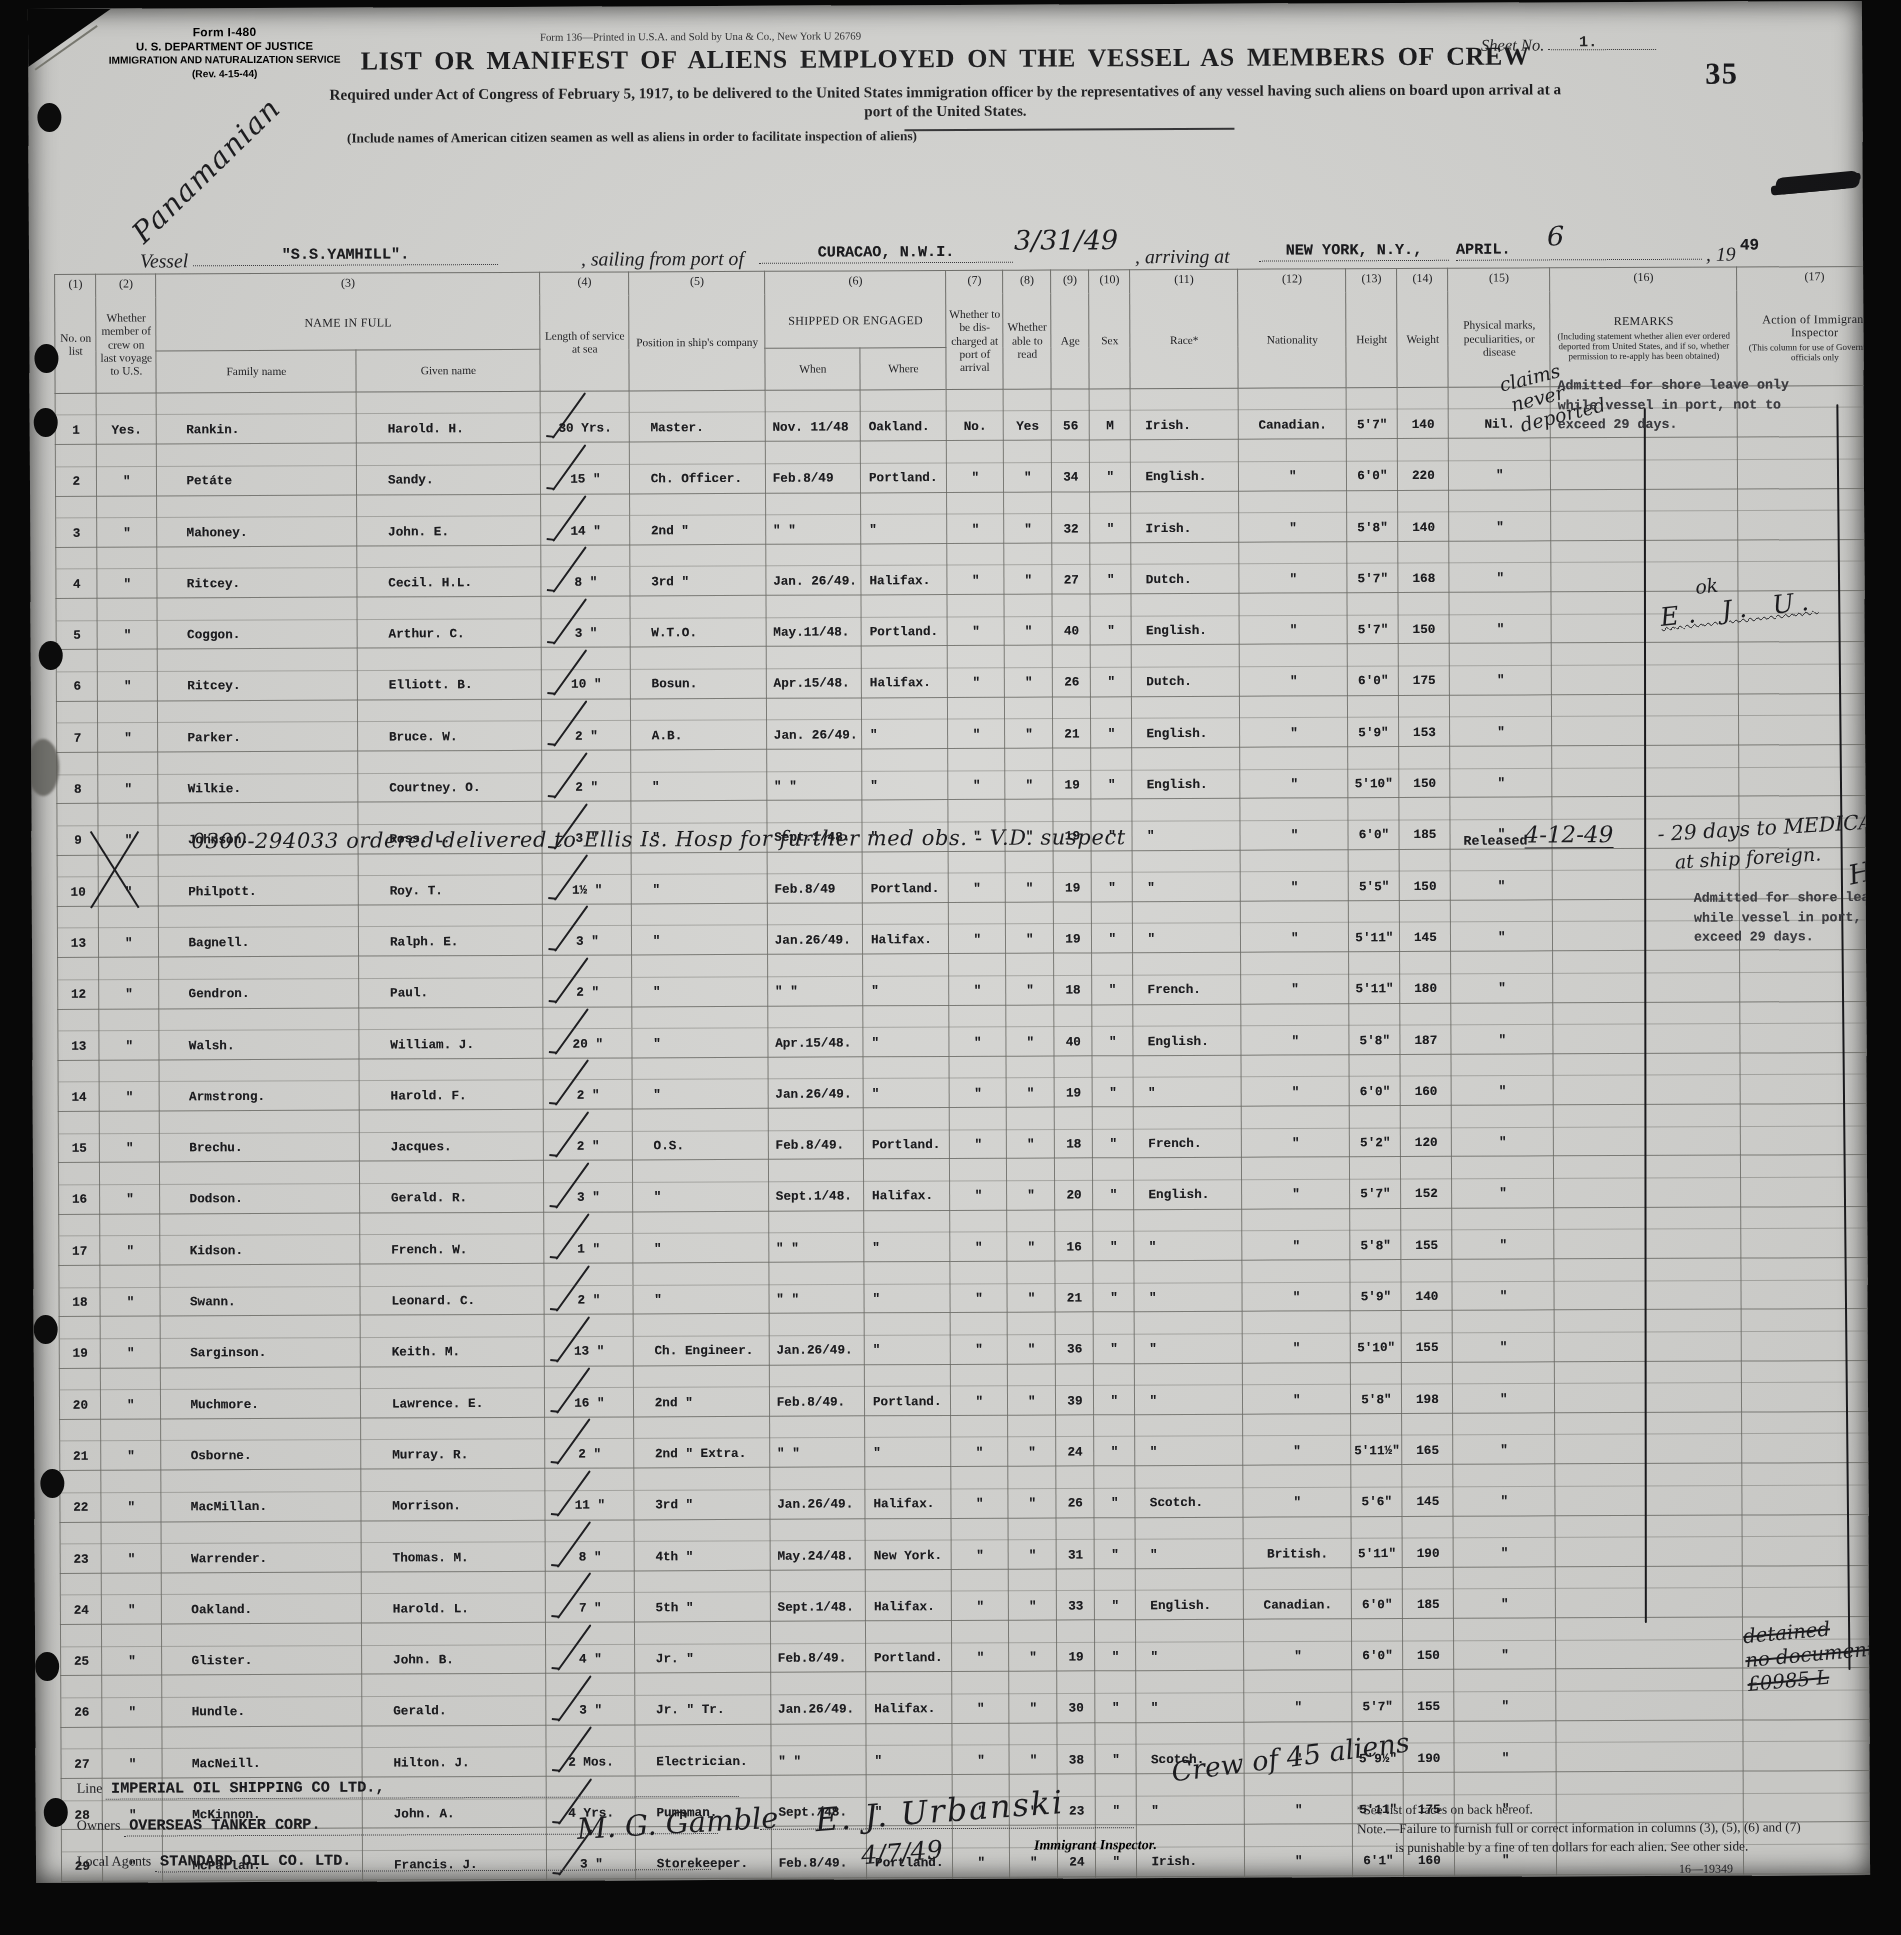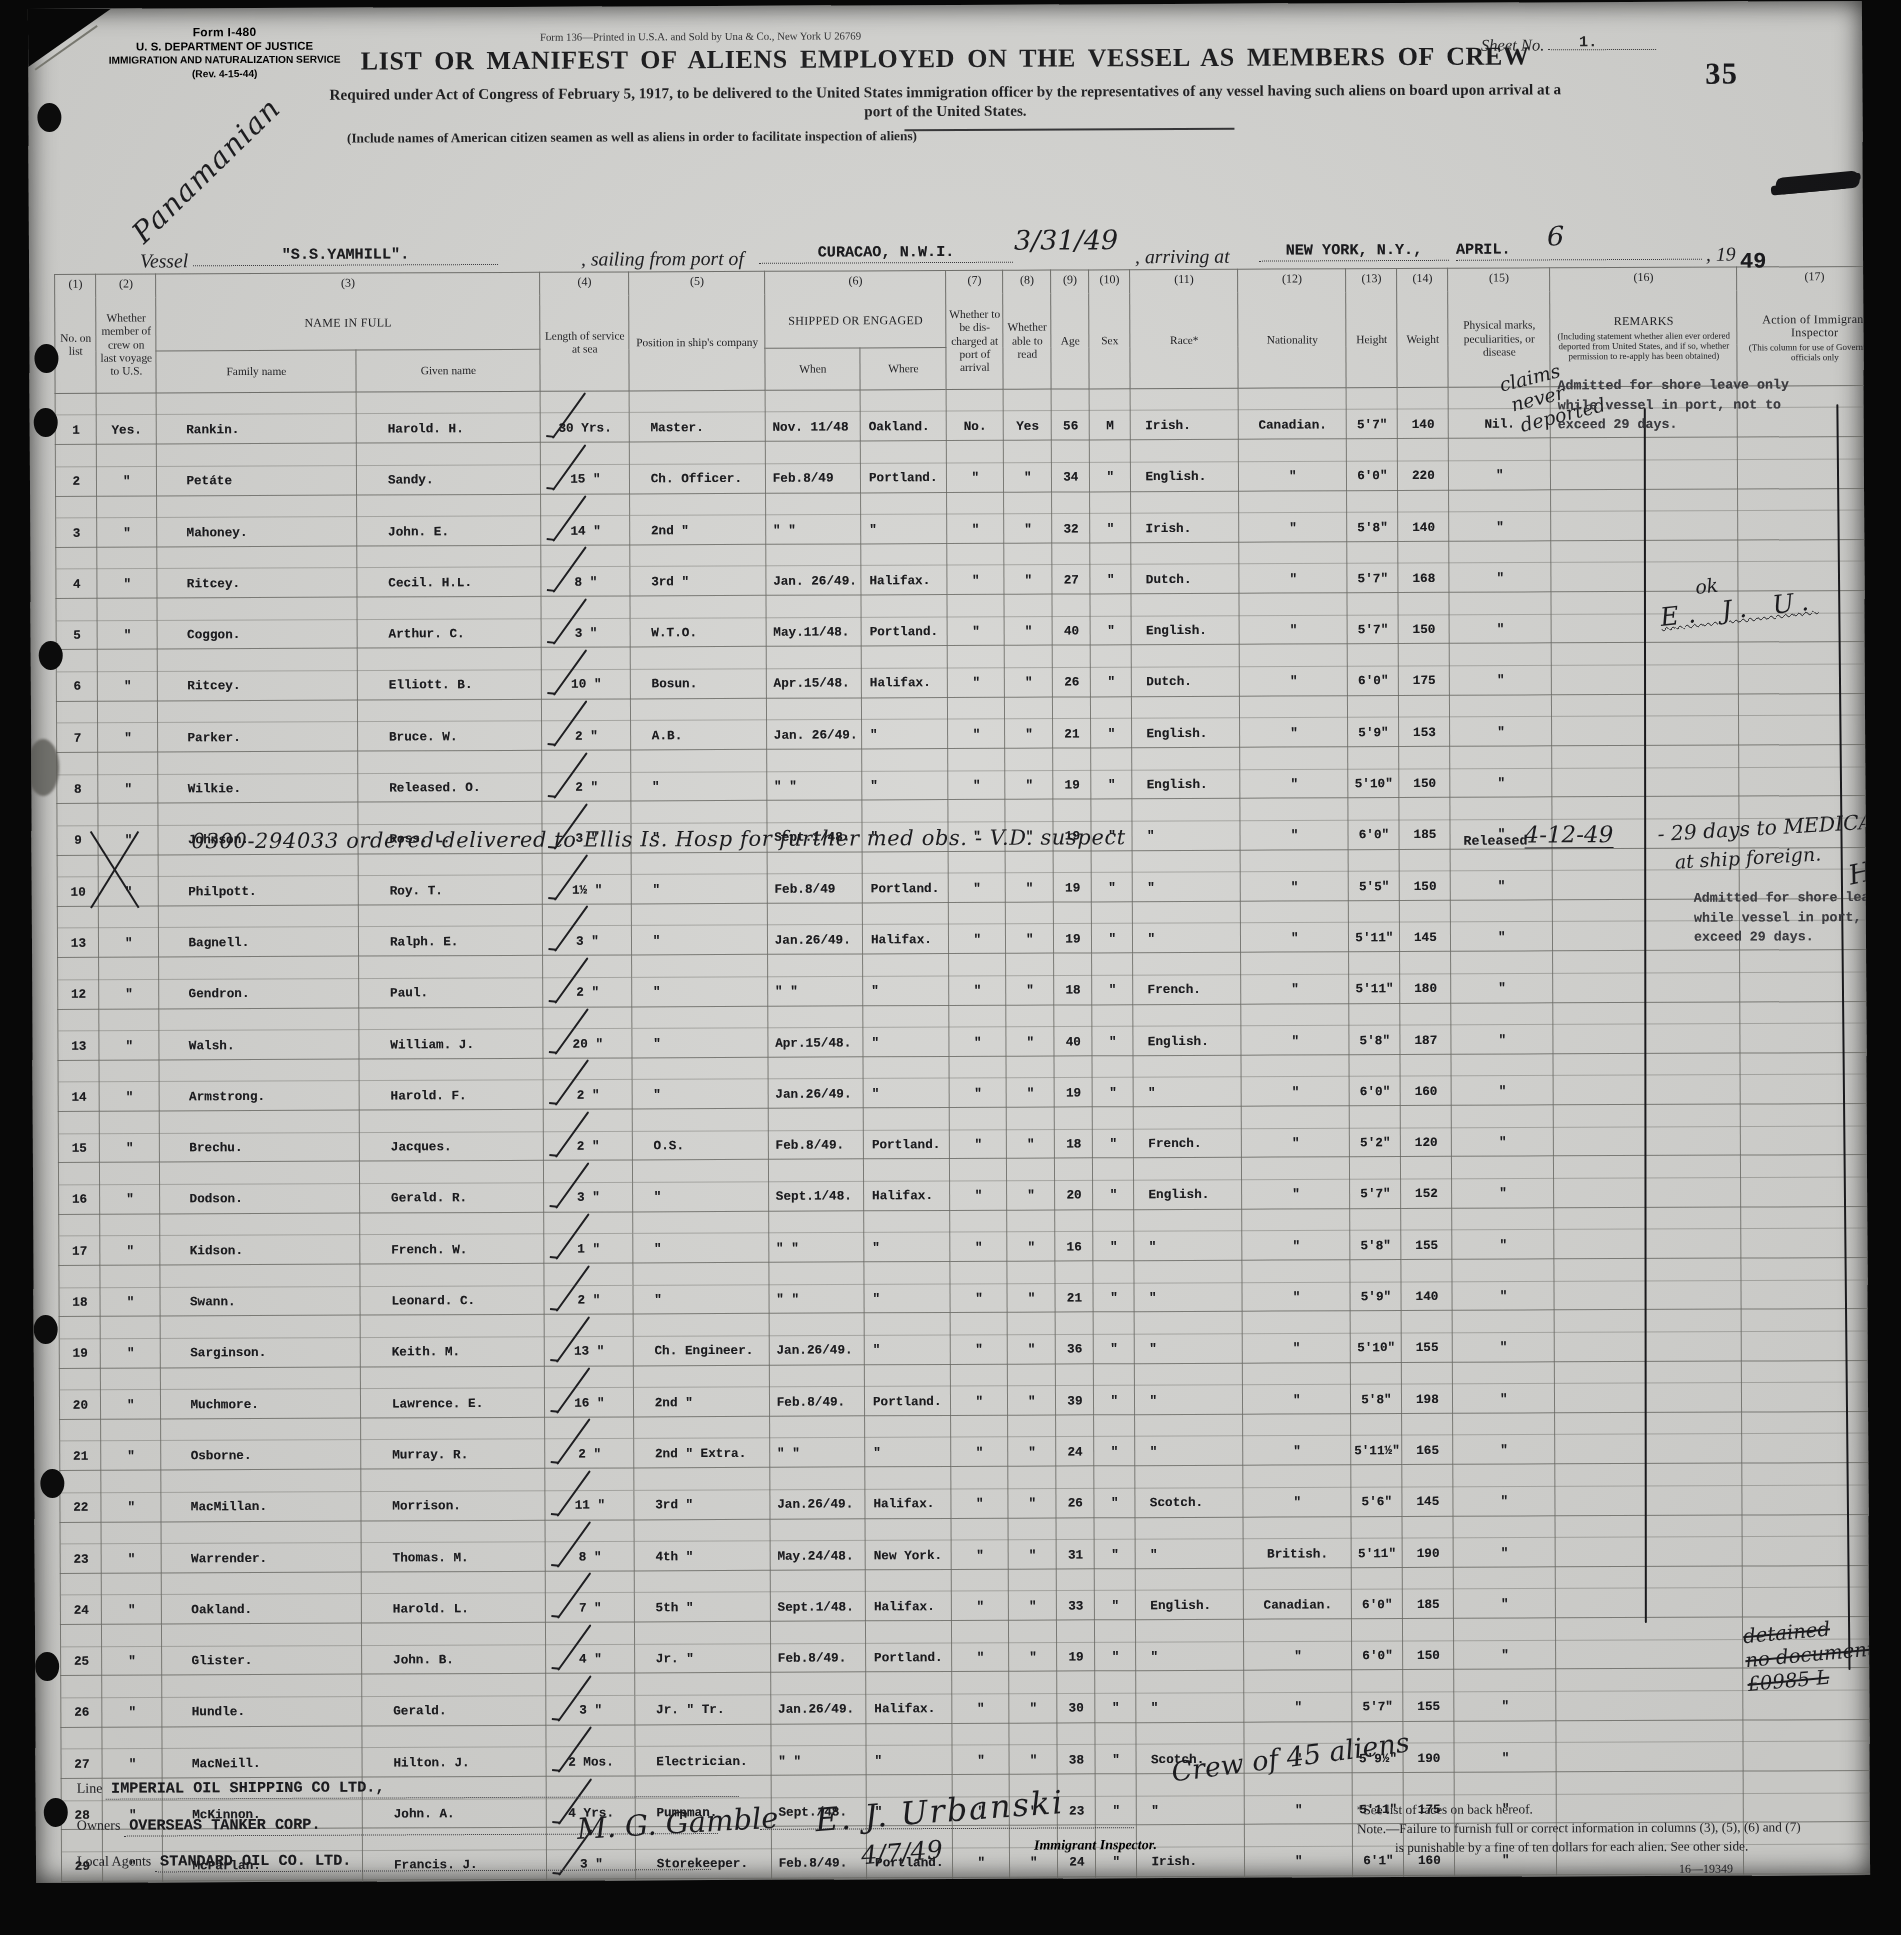--- a/index.html
+++ b/index.html
@@ -136,21 +136,21 @@
     <span class="vl-label" style="left:111px">Vessel</span>
     <span class="vl-dot typed" style="left:164px;width:305px">"S.S.YAMHILL".</span>
     <span class="vl-label" style="left:552px">, sailing from port of</span>
     <span class="vl-dot typed" style="left:730px;width:254px">CURACAO, N.W.I.</span>
     <span class="vl-hand hand" style="left:985px;top:1.3px">3/31/49</span>
     <span class="vl-label" style="left:1106px">, arriving at</span>
     <span class="vl-dot typed" style="left:1230px;width:190px">NEW YORK, N.Y.,</span>
     <span class="vl-dot typed" style="left:1427px;width:246px;text-align:left">APRIL.</span>
     <span class="vl-hand hand" style="left:1518px;top:-1.3px">6</span>
     <span class="vl-label" style="left:1677px">, 19</span>
-    <span class="typed" style="position:absolute;left:1711px;top:29px;font-size:22px">49</span>
+    <span class="typed" style="position:absolute;left:1711px;top:16px;font-size:16px">49</span>
   </div>
 
   <div class="tbl-wrap">
     <table>
       <colgroup>
         <col style="width:41px">
           <col style="width:60px">
           <col style="width:200px">
           <col style="width:184px">
         <col style="width:89px">
@@ -366,21 +366,21 @@
             <td class="c14"><span>5'9"</span></td>
             <td class="c15"><span>153</span></td>
             <td class="c16"><span>"</span></td>
             <td class="c17"></td>
             <td class="c18"></td>
           </tr>
           <tr>
             <td class="c0"><span>8</span></td>
             <td class="c1"><span>"</span></td>
             <td class="c2"><span>Wilkie.</span></td>
-            <td class="c3"><span>Released. O.</span></td>
+            <td class="c3"><span>Courtney. O.</span></td>
             <td class="c4"><span class="tick"></span><span>2 "</span></td>
             <td class="c5"><span>"</span></td>
             <td class="c6"><span>"   "</span></td>
             <td class="c7"><span>"</span></td>
             <td class="c8"><span>"</span></td>
             <td class="c9"><span>"</span></td>
             <td class="c10"><span>19</span></td>
             <td class="c11"><span>"</span></td>
             <td class="c12"><span>English.</span></td>
             <td class="c13"><span>"</span></td>

